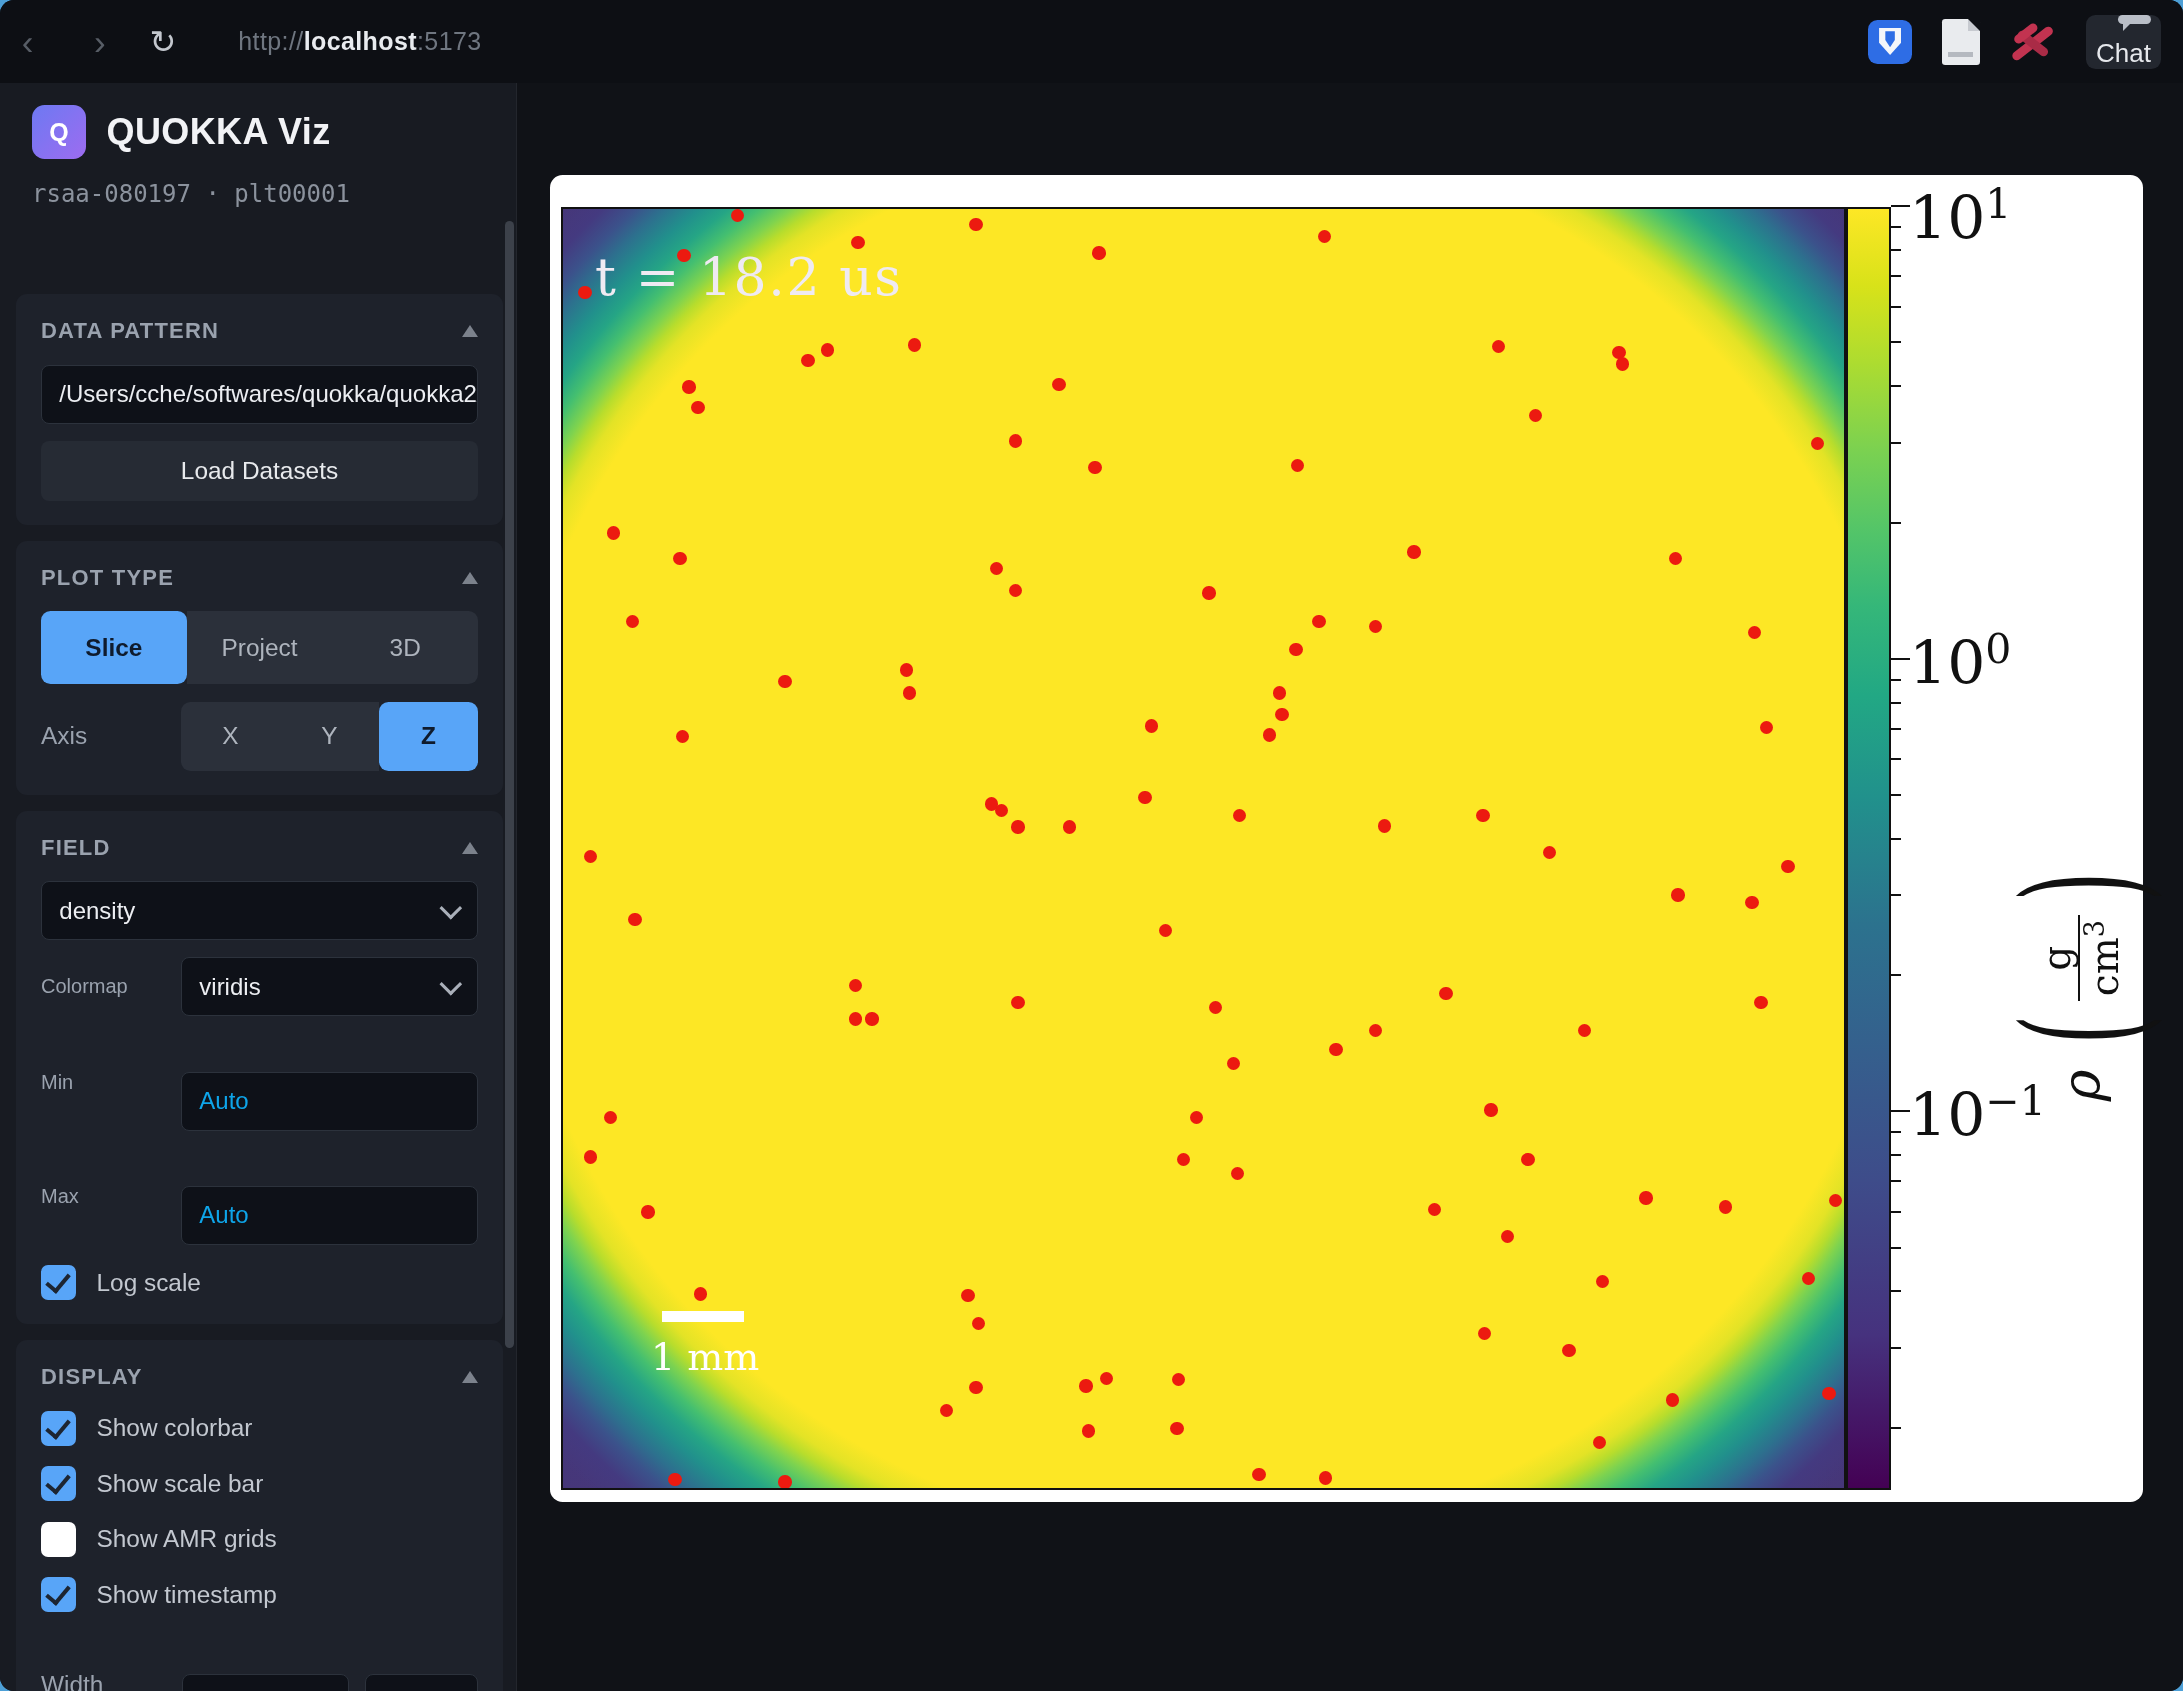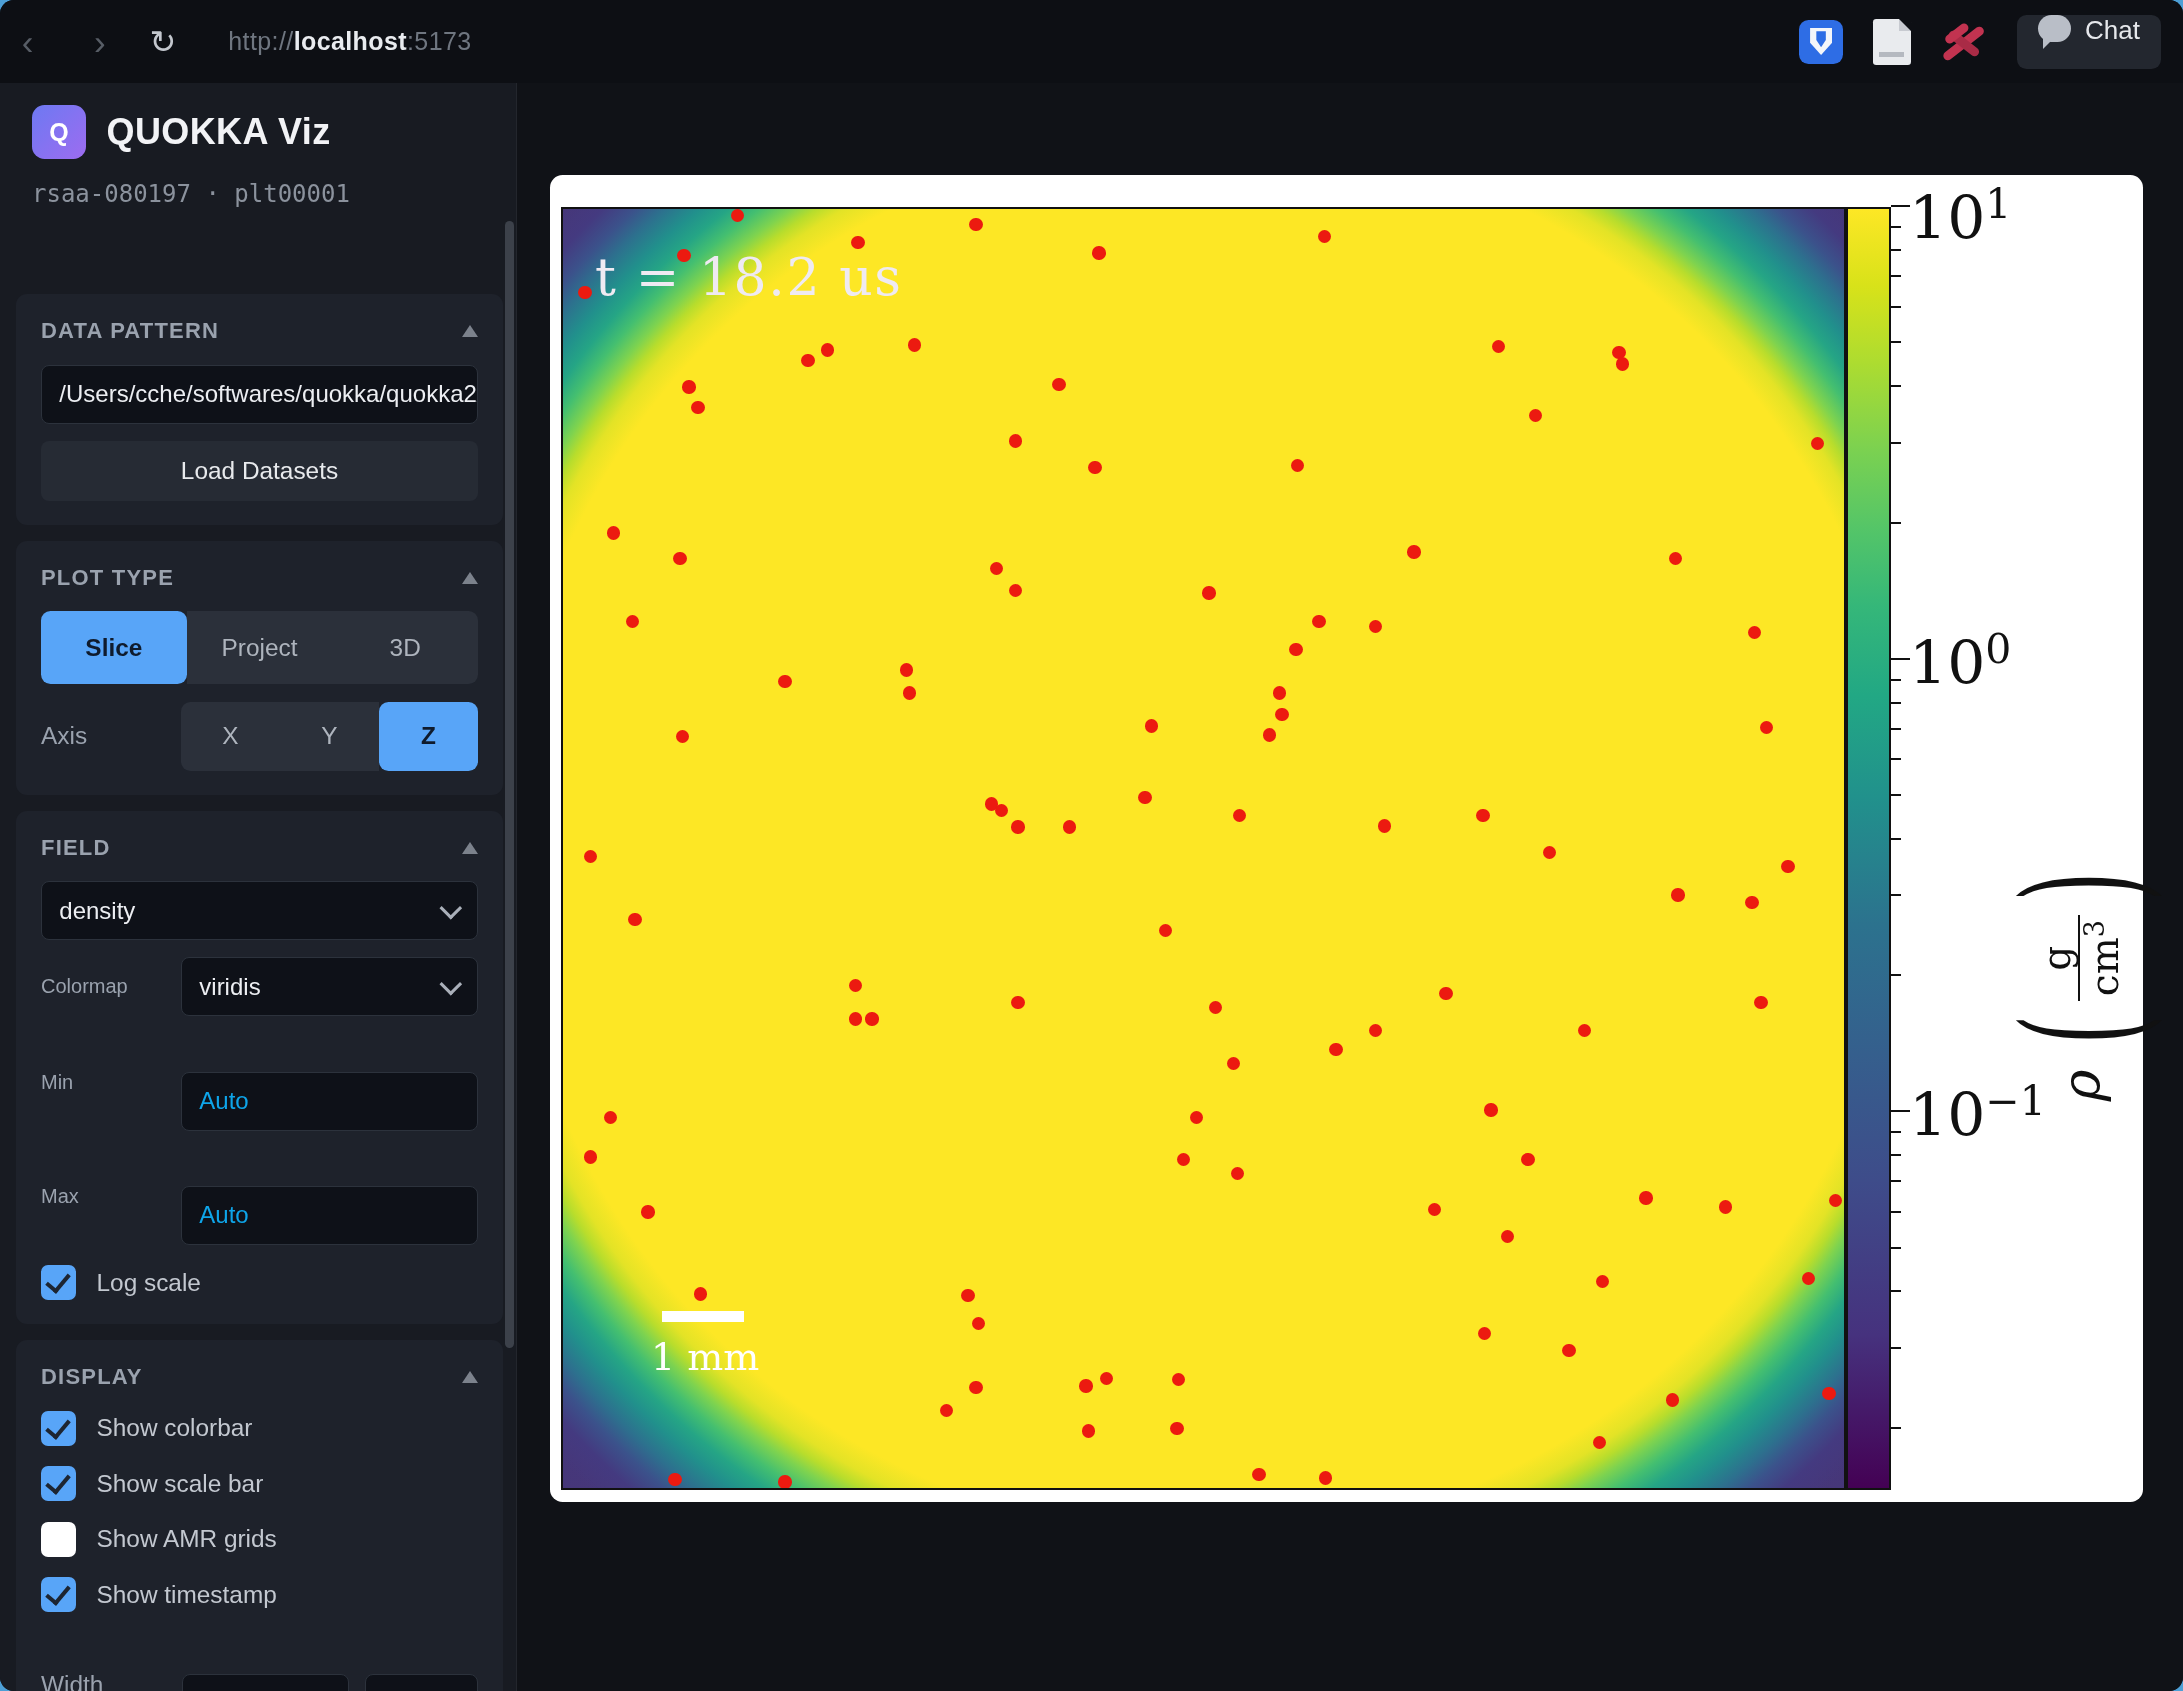--- a/index.html
+++ b/index.html
@@ -4,35 +4,35 @@
 <style>
   html,body{margin:0;padding:0;}
   body{width:2183px;height:1691px;background:#4d9fd6;font-family:"Liberation Sans",sans-serif;position:relative;overflow:hidden;}
   .window{position:absolute;inset:0;background:#101217;border-radius:14px;overflow:hidden;}
 
   
   .topbar{position:absolute;left:0;top:0;right:0;height:83px;background:#0d0f14;display:flex;align-items:center;}
   .navbtn{font-size:35px;color:#575d66;width:55px;text-align:center;cursor:default;}
   .navbtn.fwd{margin-left:17.3px;}
   .reload{font-size:32px;color:#c3c7ce;width:71px;text-align:center;}
-  .url{margin-left:30px;font-size:25px;color:#6f7680;letter-spacing:0.4px;}
+  .url{margin-left:40px;font-size:25px;color:#6f7680;letter-spacing:0.4px;}
   .url b{color:#e9ebef;font-weight:700;}
   .tb-right{position:absolute;right:22px;top:0;height:83px;display:flex;align-items:center;gap:30px;}
   .shield{width:44px;height:44px;background:#2e6de5;border-radius:9.5px;display:flex;align-items:center;justify-content:center;}
   .shield i{display:block;width:22px;height:27px;background:#f4f6fa;clip-path:polygon(0 0,100% 0,100% 55%,50% 100%,0 55%);}
   .shield i em{display:block;width:9.5px;height:16px;margin:3.2px auto 0;background:#2e6de5;clip-path:polygon(0 0,100% 0,100% 55%,50% 100%,0 55%);}
   .docicon{width:38px;height:46px;background:#e9ebee;border-radius:3.2px;position:relative;}
   .docicon:before{content:"";position:absolute;right:0;top:0;border-style:solid;border-width:0 12.6px 12.6px 0;border-color:#0d0f14 #0d0f14 #c7cad0 #c7cad0;}
   .docicon:after{content:"";position:absolute;left:6.3px;bottom:8px;width:25px;height:4.7px;background:#b5b9c0;}
   .redext{width:46px;height:46px;position:relative;}
   .redext span{position:absolute;left:-1.6px;top:20.5px;width:49px;height:8.7px;background:#c23350;border-radius:4.7px;}
   .redext span:nth-child(1){transform:rotate(-38deg);}
   .redext span:nth-child(2){transform:rotate(38deg);width:36px;left:4.7px;background:#a92b46;}
   .redext span:nth-child(3){transform:rotate(-38deg) translate(0,-12.6px);width:27px;left:9.5px;background:#c23350;}
-  .chatpill{height:54px;background:#23272f;border-radius:9.5px;display:flex;align-items:flex-start;gap:14px;padding:0 21px;}
+  .chatpill{height:54px;background:#23272f;border-radius:9.5px;display:flex;align-items:flex-end;gap:14px;padding:0 10px;flex-direction:column;}
   .chatpill .bubble{width:33px;height:27px;background:#b9bec7;border-radius:13.4px;position:relative;}
   .chatpill .bubble:after{content:"";position:absolute;left:4.7px;bottom:-7px;border:8px solid transparent;border-top-color:#b9bec7;border-left-color:#b9bec7;}
   .chatpill .lbl{color:#e6e8ec;font-size:26px;}
 
   
   .sidebar{position:absolute;left:0;top:83px;bottom:0;width:516px;background:#181b22;border-right:1.6px solid #23262d;overflow:hidden;}
   .brand{padding:22px 32px 0 32px;}
   .brandrow{display:flex;align-items:center;gap:20.5px;}
   .logo{width:54px;height:54px;border-radius:12.6px;background:linear-gradient(135deg,#6d79f2,#9d6cf0);display:flex;align-items:center;justify-content:center;color:#fff;font-weight:700;font-size:25px;}
   .apptitle{color:#f2f3f6;font-size:36px;font-weight:700;letter-spacing:0.4px;}

